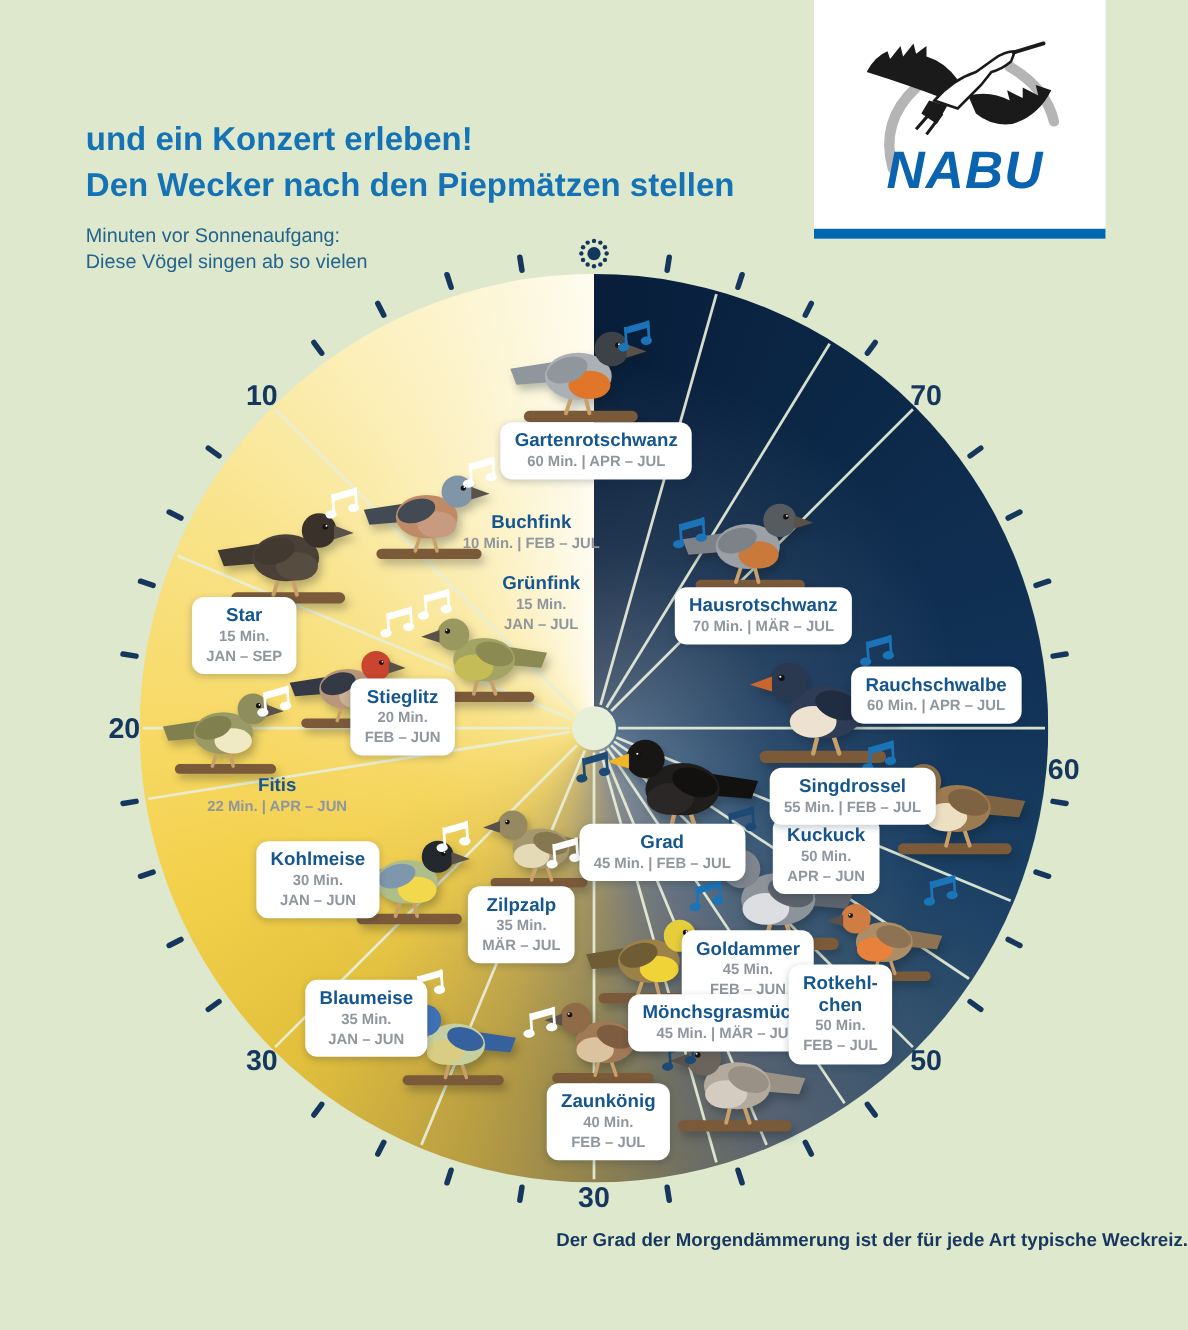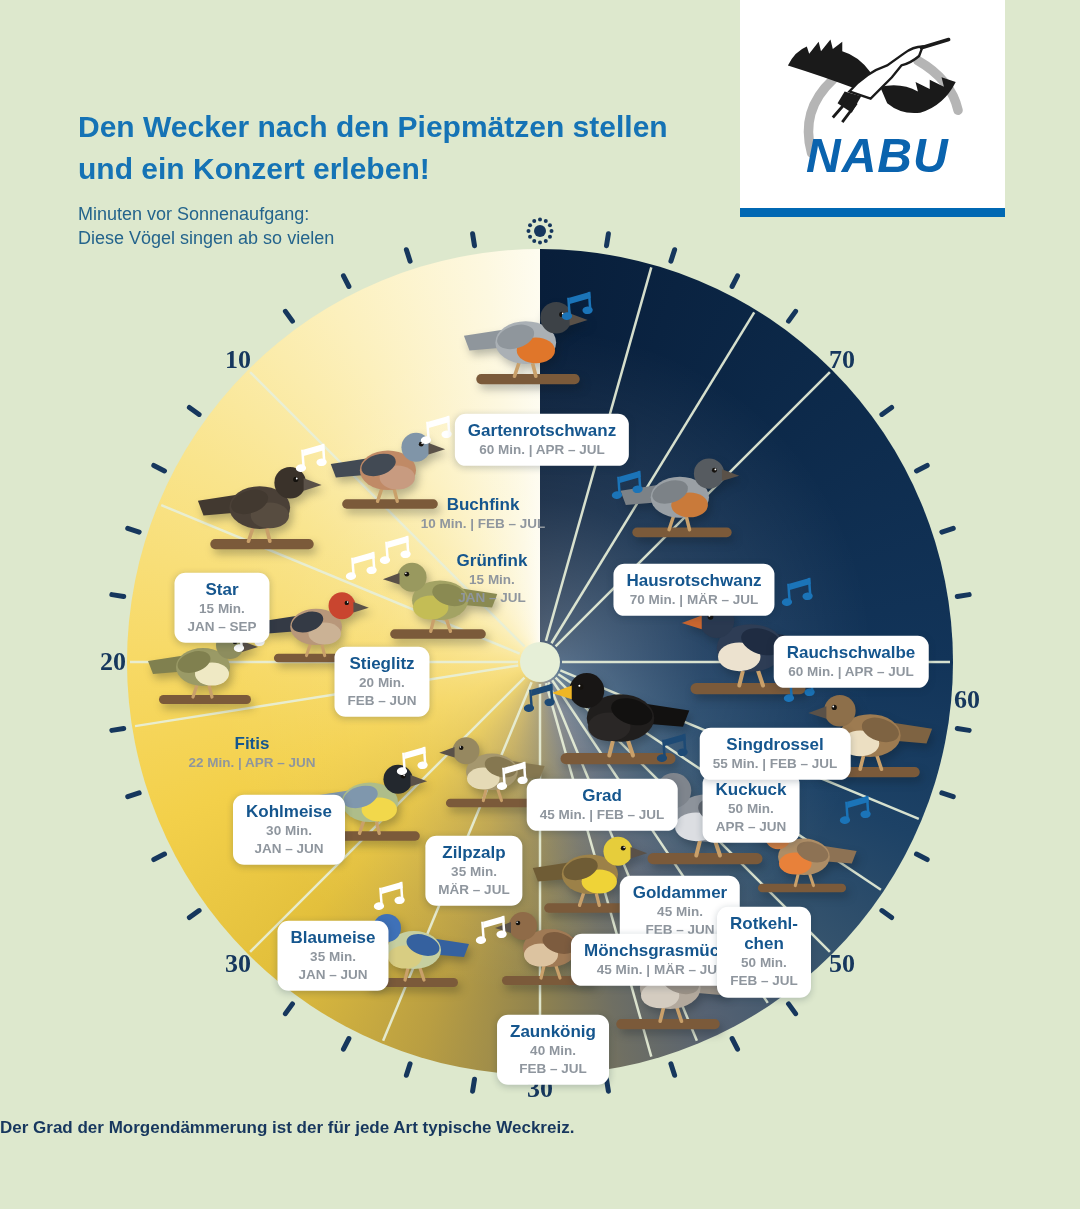--- a/index.html
+++ b/index.html
@@ -20,43 +20,43 @@
       radial-gradient(circle at 50% 50%, rgba(255,255,255,0.32) 0%, rgba(255,255,255,0.10) 28%, rgba(255,255,255,0) 57%),
       conic-gradient(from 0deg,
         #081e3a 0deg,#0c2848 40deg,#123459 90deg,#1d4266 115deg,#35536d 135deg,#566272 155deg,
         #6f6f63 168deg,#8f824f 180deg,#b99e42 197deg,#e3c03c 222deg,#f3d04a 247deg,#f7d965 270deg,
         #f9e48c 300deg,#fcf0bd 330deg,#fdf8e0 352deg,#fefcf0 360deg);}
   #rays{position:absolute;left:0;top:0;z-index:2;pointer-events:none;}
   .center-dot{position:absolute;left:520px;top:642px;width:40px;height:40px;border-radius:50%;
               background:#e6efd7;z-index:2;}
   .tick{position:absolute;left:537.5px;top:653.5px;width:5px;height:17px;border-radius:3px;
         background:#16375d;transform-origin:center;z-index:1;}
-  .num{position:absolute;transform:translate(-50%,-50%);font-size:26px;font-weight:bold;color:#16375d;z-index:1;font-family:Liberation Serif, serif;}
+  .num{position:absolute;transform:translate(-50%,-50%);font-size:26px;font-weight:bold;color:#16375d;z-index:1;}
   .sun{position:absolute;transform:translate(-50%,-50%);z-index:1;}
   
   .bird{position:absolute;transform:translate(-50%,-50%);z-index:3;
         filter:drop-shadow(3px 5px 4px rgba(10,20,30,0.28));}
   .note{position:absolute;transform:translate(-50%,-50%) rotate(-4deg);z-index:4;}
-  .bird-label{position:absolute;transform:translate(-50%,-50%);text-align:center;z-index:5;margin-top:30px;}
+  .bird-label{position:absolute;transform:translate(-50%,-50%);text-align:center;z-index:5;}
   .bird-label.boxed{background:#ffffff;border-radius:11px;padding:7px 13px;
                     box-shadow:0 2px 7px rgba(20,40,60,0.22);}
   .label-name{font-size:17px;font-weight:bold;color:#15568e;line-height:1.18;white-space:nowrap;}
   .label-detail{font-size:13.5px;font-weight:bold;color:#8f969e;line-height:1.35;white-space:nowrap;}
   
-  .footer{position:absolute;left:0;top:1118px;width:1080px;text-align:left;
+  .footer{position:absolute;left:0;top:1118px;width:1080px;text-align:right;
           font-size:17px;font-weight:bold;color:#17375e;}
 </style>
 </head>
 <body>
 
 <div class="stage">
 
   <h1 class="title" style="margin:0;">
+    <span style="display:block">und ein Konzert erleben!</span>
     <span style="display:block">Den Wecker nach den Piepmätzen stellen</span>
-    <span style="display:block">und ein Konzert erleben!</span>
   </h1>
   <div class="subtitle">
     <span style="display:block">Minuten vor Sonnenaufgang:</span>
     <span style="display:block">Diese Vögel singen ab so vielen</span>
   </div>
 
   <div class="logo-box">
     <svg class="logo-stork" width="210" height="130" viewBox="0 0 160 110">
       <path d="M28,104 Q18,68 46,42" stroke="#b5b5b5" stroke-width="8" fill="none" stroke-linecap="round"></path>
       <path d="M118,26 Q146,42 152,68" stroke="#b5b5b5" stroke-width="8" fill="none" stroke-linecap="round"></path>
@@ -247,21 +247,21 @@
         </svg></div>
       <div class="note" style="left:362px;top:568px"><svg width="36" height="32" viewBox="0 0 40 36">
           <g fill="#ffffff">
       <path d="M11,8 L35,3 L35,10 L11,15 Z"></path>
       <rect x="8.6" y="8" width="2.8" height="19"></rect>
             <rect x="32.2" y="3" width="2.8" height="19"></rect>
       <ellipse cx="7" cy="28.5" rx="5.8" ry="4.3"></ellipse>
             <ellipse cx="30.6" cy="23.5" rx="5.8" ry="4.3"></ellipse>
     </g>
         </svg></div>
-      <div class="bird-label boxed" style="left:382px;top:652px">
+      <div class="bird-label boxed" style="left:366px;top:652px">
         <div class="label-name">Stieglitz</div>
         <div class="label-detail">20 Min.</div>
         <div class="label-detail">FEB – JUN</div>
       </div>
       <div class="bird" style="left:205px;top:665px"><svg width="120" height="100" viewBox="0 0 120 100">
           <g>
       <rect x="14" y="82" width="92" height="9" rx="4.5" fill="#7b5a3a"></rect>
       <path d="M52,72 L48,84 M64,72 L67,84" stroke="#c9a06a" stroke-width="3.2" stroke-linecap="round" fill="none"></path>
       <polygon points="3,48 42,42 44,58 8,61" fill="#80804f"></polygon>
       <ellipse cx="58" cy="54" rx="27" ry="19" fill="#9a9a66"></ellipse>

